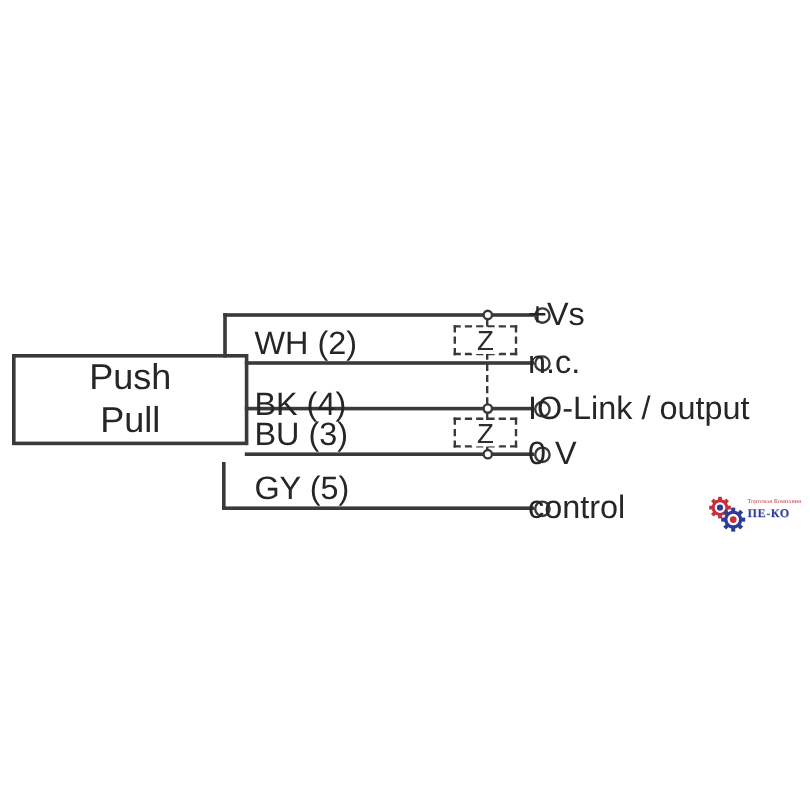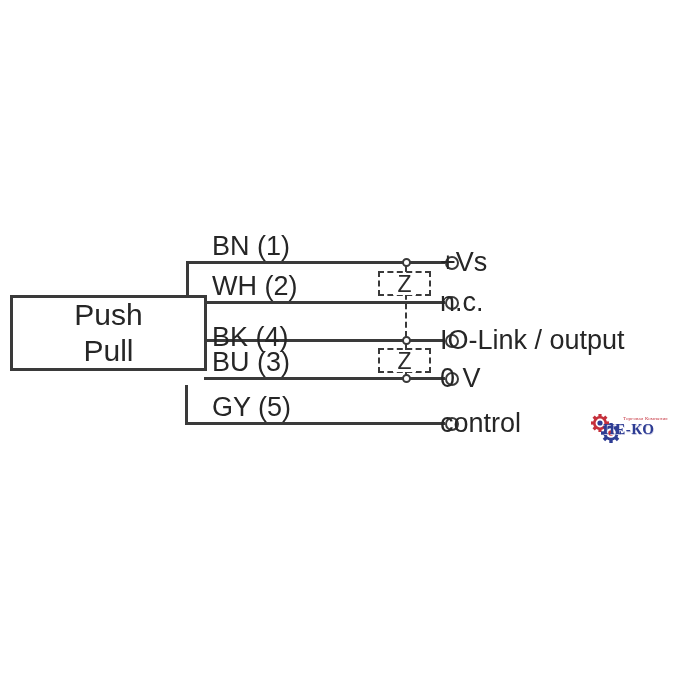--- a/index.html
+++ b/index.html
@@ -54,21 +54,21 @@
   }
   
   .logo{position:absolute;left:588px;top:409px;width:86px;height:36px;}
   .logo .gears{position:absolute;left:0;top:3px;}
   .logo .tagline{
     position:absolute;left:35px;top:7px;font-size:5px;line-height:5px;
     color:#c5303c;white-space:nowrap;letter-spacing:.2px;
     font-family:"Liberation Serif", serif;
   }
   .logo .brand{
-    position:absolute;left:15px;top:12px;font-size:15px;line-height:16px;
+    position:absolute;left:35px;top:12px;font-size:10px;line-height:16px;
     font-weight:bold;color:#2e3d94;letter-spacing:.5px;
     font-family:"Liberation Serif", serif;
     text-shadow:0.6px 0.6px 0 #c9c9e2;
   }
 </style>
 </head>
 <body>
 
 <div id="stage">
 
@@ -102,21 +102,20 @@
   <div class="node" style="left:402px;top:258px;"></div>
   <div class="node" style="left:402px;top:336px;"></div>
   <div class="node" style="left:402px;top:374px;"></div>
 
   <div class="terminal" style="left:445px;top:256px;"></div>
   <div class="terminal" style="left:445px;top:296px;"></div>
   <div class="terminal" style="left:445px;top:334px;"></div>
   <div class="terminal" style="left:445px;top:372px;"></div>
   <div class="terminal" style="left:445px;top:417px;"></div>
 
-  <div class="wire-label" style="top:233px;">BN (1)</div>
   <div class="wire-label" style="top:273px;">WH (2)</div>
   <div class="wire-label" style="top:324px;">BK (4)</div>
   <div class="wire-label" style="top:349px;">BU (3)</div>
   <div class="wire-label" style="top:394px;">GY (5)</div>
 
   <div class="term-label" style="top:248px;">+Vs</div>
   <div class="term-label" style="top:288px;">n.c.</div>
   <div class="term-label" style="top:326px;">IO-Link / output</div>
   <div class="term-label" style="top:364px;">0 V</div>
   <div class="term-label" style="top:409px;">control</div>

